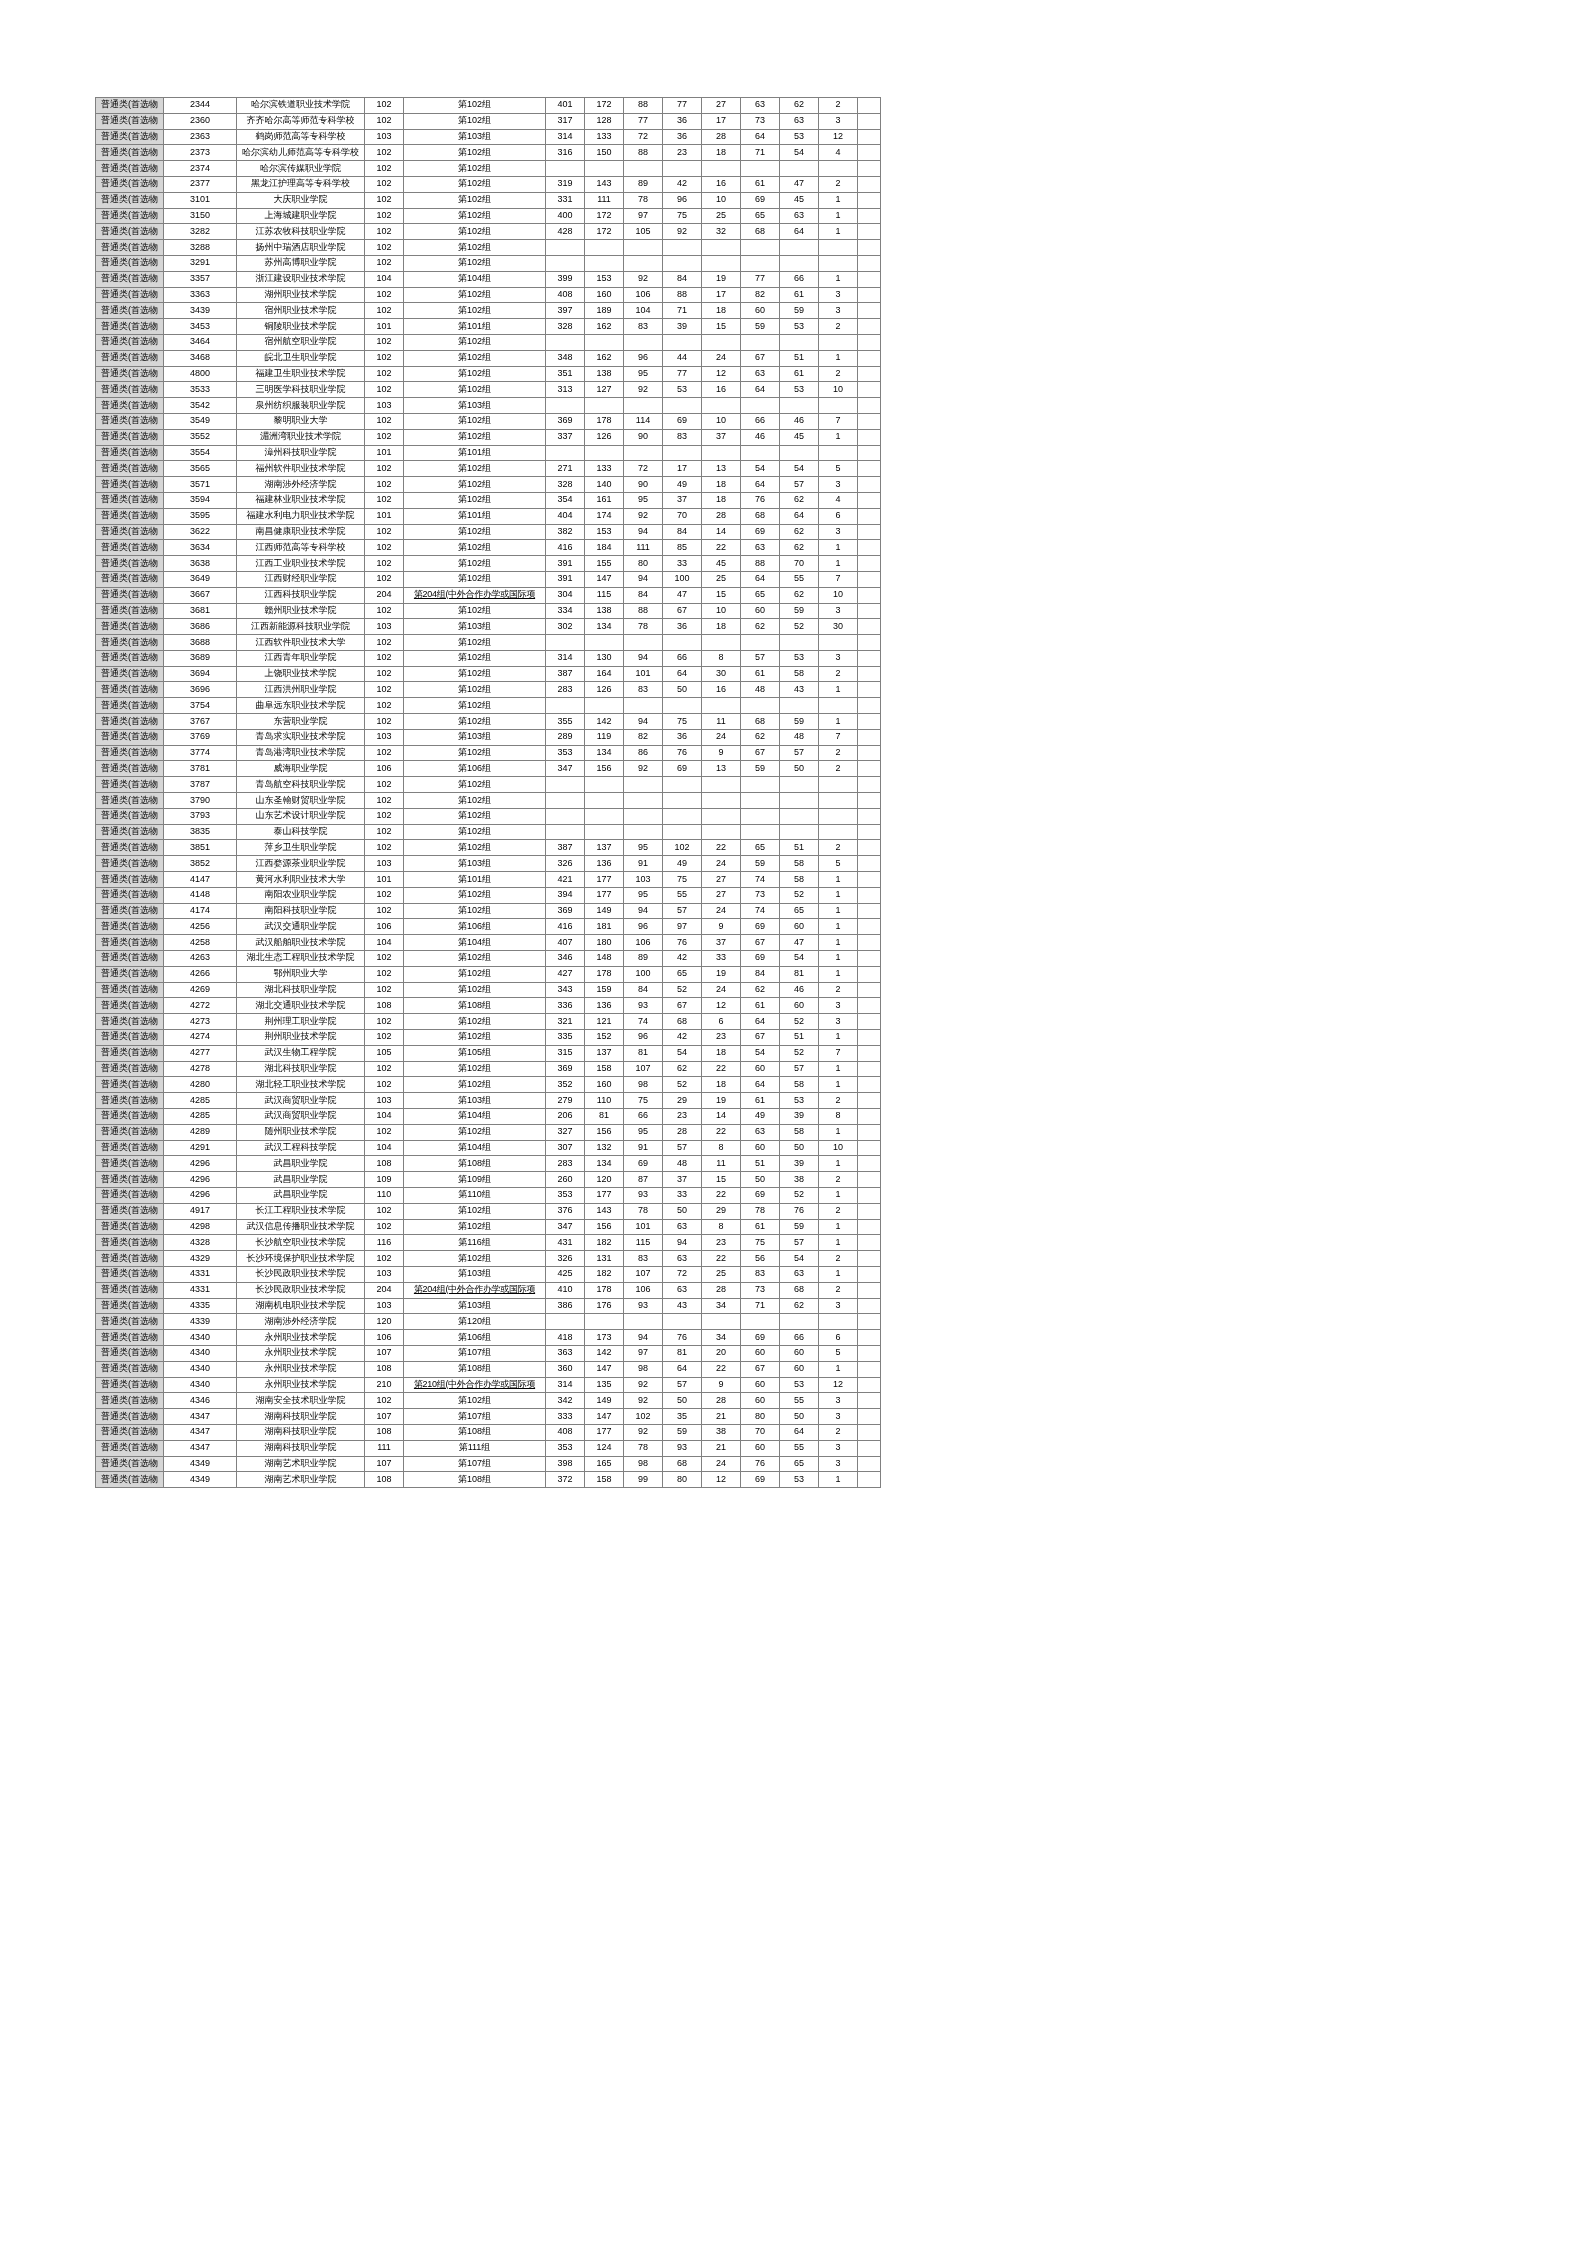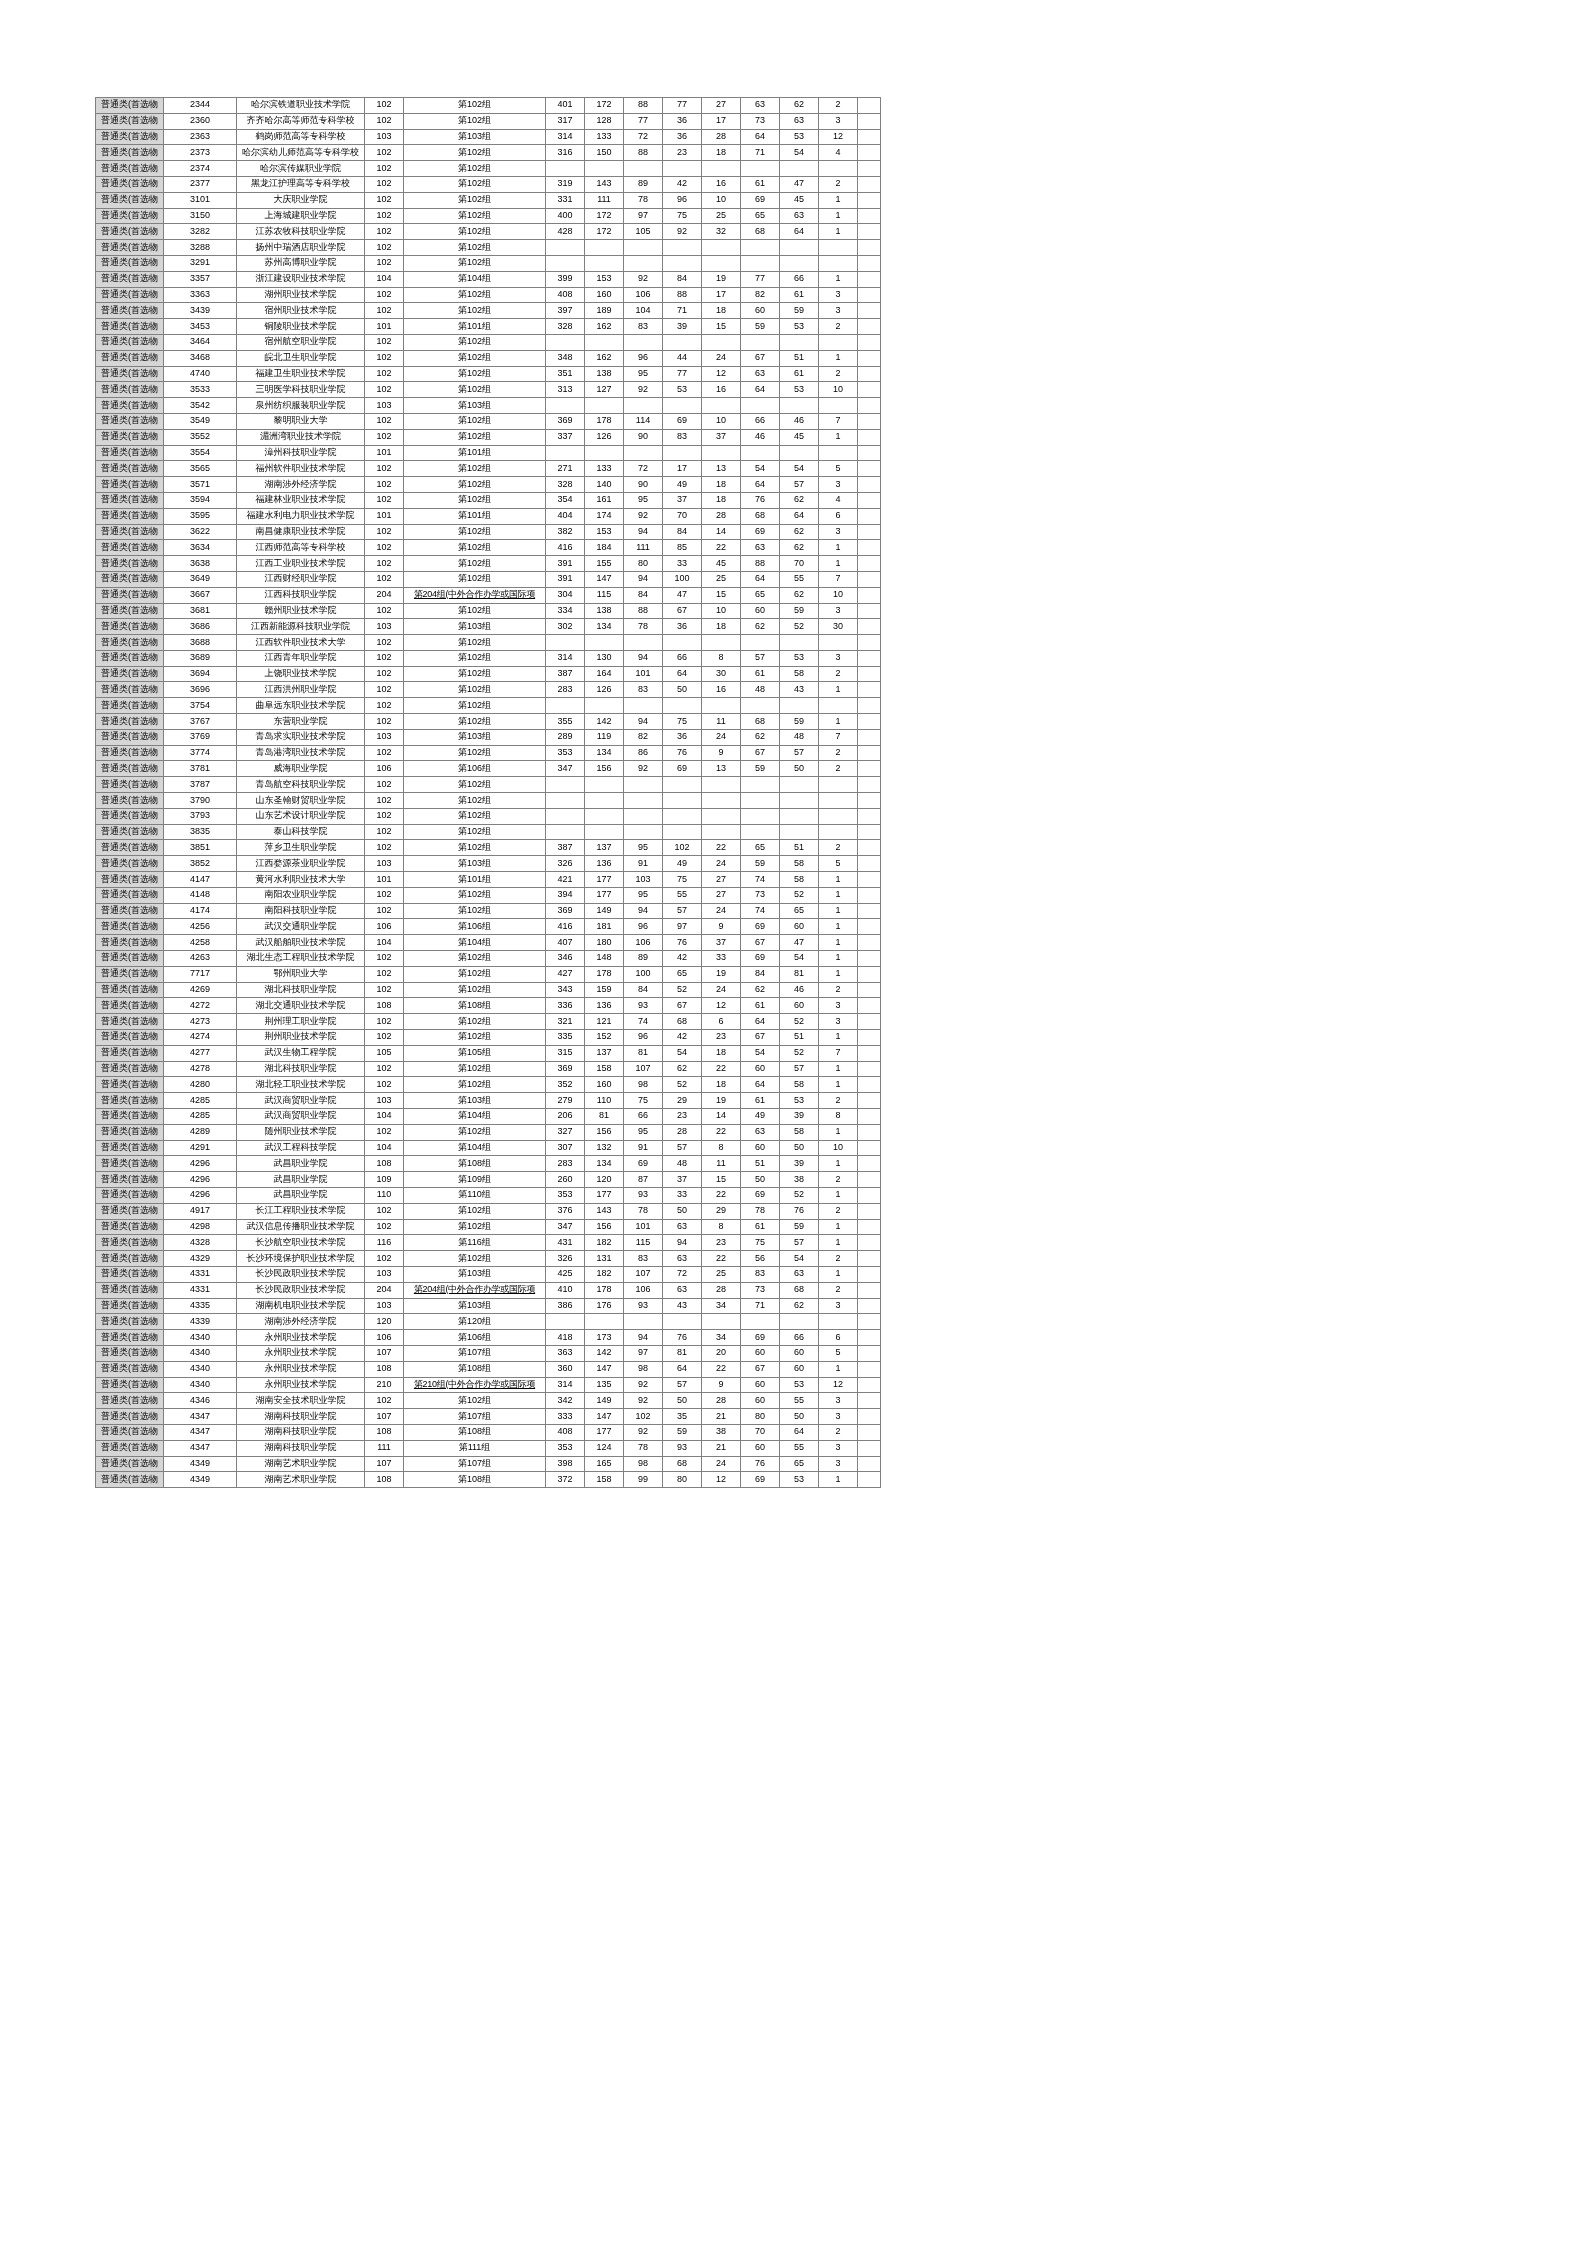--- a/index.html
+++ b/index.html
@@ -328,21 +328,21 @@
           <td>96</td>
           <td>44</td>
           <td>24</td>
           <td>67</td>
           <td>51</td>
           <td>1</td>
           <td></td>
         </tr>
         <tr>
           <td class="cat">普通类(首选物</td>
-          <td>4740</td>
+          <td>4800</td>
           <td>福建卫生职业技术学院</td>
           <td>102</td>
           <td>第102组</td>
           <td>351</td>
           <td>138</td>
           <td>95</td>
           <td>77</td>
           <td>12</td>
           <td>63</td>
           <td>61</td>
@@ -936,21 +936,21 @@
           <td>89</td>
           <td>42</td>
           <td>33</td>
           <td>69</td>
           <td>54</td>
           <td>1</td>
           <td></td>
         </tr>
         <tr>
           <td class="cat">普通类(首选物</td>
-          <td>7717</td>
+          <td>4266</td>
           <td>鄂州职业大学</td>
           <td>102</td>
           <td>第102组</td>
           <td>427</td>
           <td>178</td>
           <td>100</td>
           <td>65</td>
           <td>19</td>
           <td>84</td>
           <td>81</td>

